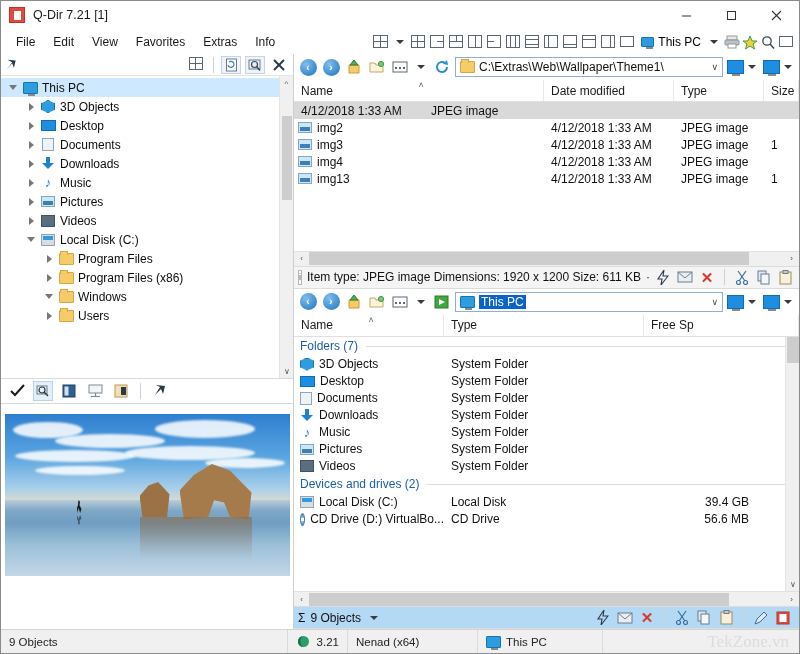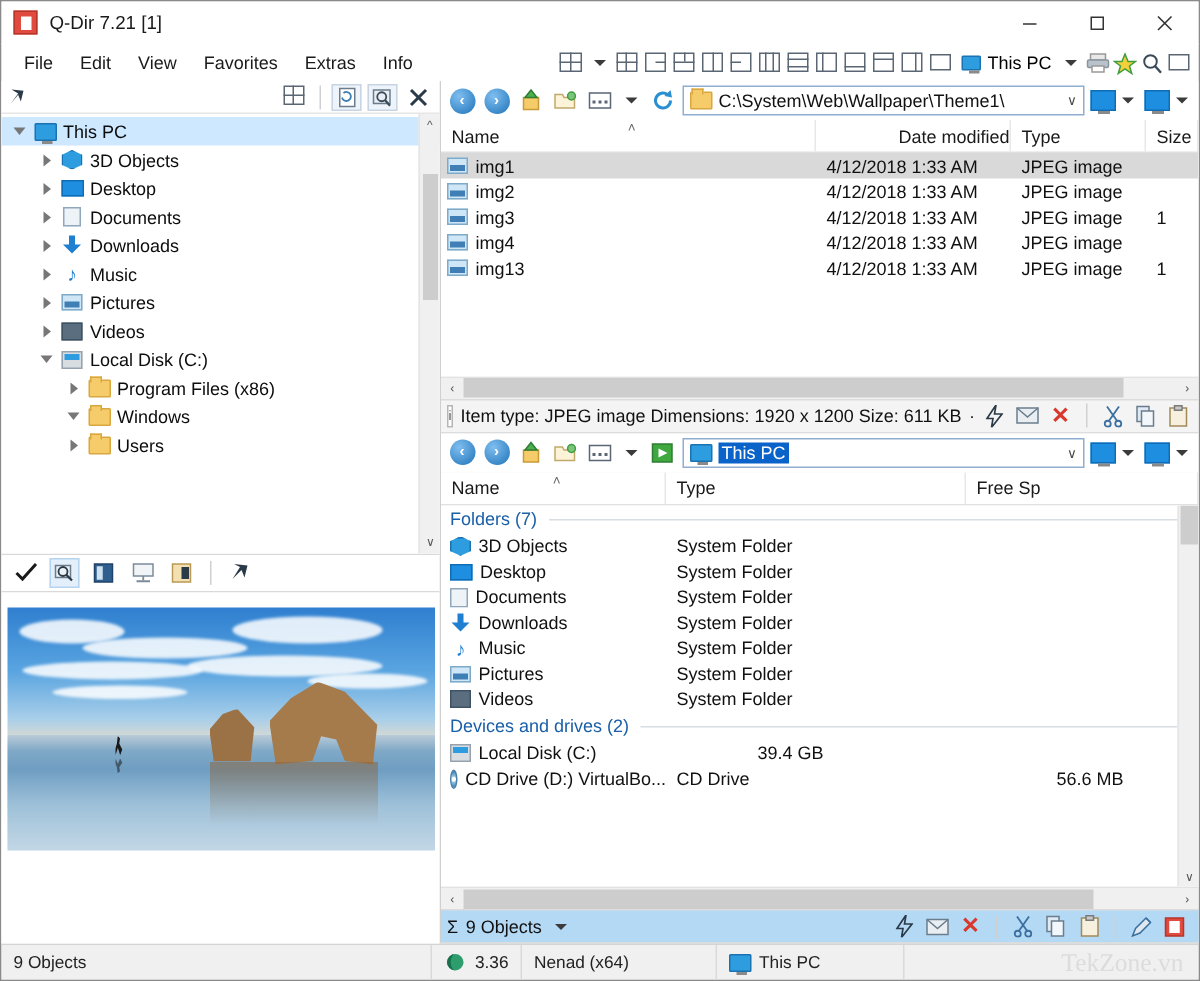--- a/index.html
+++ b/index.html
@@ -510,20 +510,30 @@
               <span class="tlabel">Local Disk (C:)</span>
             </div>
             <div class="tnode">
               <span style="width:40px;flex:0 0 40px;"></span>
               <span class="tw">
                 <span class="chev"></span>
               </span>
               <span class="ticon">
                 <span class="folder-ico"></span>
               </span>
+              <span class="tlabel">Program Files</span>
+            </div>
+            <div class="tnode">
+              <span style="width:40px;flex:0 0 40px;"></span>
+              <span class="tw">
+                <span class="chev"></span>
+              </span>
+              <span class="ticon">
+                <span class="folder-ico"></span>
+              </span>
               <span class="tlabel">Program Files (x86)</span>
             </div>
             <div class="tnode">
               <span style="width:40px;flex:0 0 40px;"></span>
               <span class="tw">
                 <span class="chev open"></span>
               </span>
               <span class="ticon">
                 <span class="folder-ico"></span>
               </span>
@@ -637,56 +647,52 @@
         </span>
         <span class="caret"></span>
         <span class="nav-ico">
           <svg width="16" height="16" viewBox="0 0 16 16">
               <path d="M13,8 a5,5 0 1,1 -2,-4" fill="none" stroke="#2a8fd0" stroke-width="2"></path>
               <polygon points="13,1 14,6 9,5" fill="#2a8fd0"></polygon>
             </svg>
         </span>
         <div class="addr">
           <span class="folder-ico"></span>
-          <span class="addr-text">C:\System\Web\Wallpaper\Theme1\</span>
+          <span class="addr-text">C:\Extras\Web\Wallpaper\Theme1\</span>
           <span class="addr-caret">∨</span>
         </div>
         <span class="view-btn">
           <span class="monitor-ico"></span>
           <span class="caret" style="margin:0 2px;"></span>
         </span>
         <span class="view-btn">
           <span class="monitor-ico"></span>
           <span class="caret" style="margin:0 2px;"></span>
         </span>
       </div>
 
       <div class="colhdr" id="top-colhdr">
           <div class="col" style="width: 250px; flex: 0 0 250px;">
             <span>Name</span>
             <span class="sortmark">˄</span>
           </div>
-          <div class="col" style="width: 130px; flex: 0 0 130px; justify-content: flex-end;">
+          <div class="col" style="width: 130px; flex: 0 0 130px;">
             <span>Date modified</span>
           </div>
           <div class="col" style="width: 90px; flex: 0 0 90px;">
             <span>Type</span>
           </div>
           <div class="col" style="width: 40px; flex: 1 1 auto;">
             <span>Size</span>
           </div>
         </div>
 
       <div class="listbody">
         <div id="top-rows">
             <div class="row sel">
-              <span class="cell first" style="flex:0 0 250px;">
-                <span class="img-ico"></span>
-                <span class="nm">img1</span>
-              </span>
               <span class="cell" style="flex:0 0 130px;">4/12/2018 1:33 AM</span>
               <span class="cell" style="flex:0 0 90px;">JPEG image</span>
               <span class="cell" style="flex:1 1 auto;"></span>
             </div>
             <div class="row">
               <span class="cell first" style="flex:0 0 250px;">
                 <span class="img-ico"></span>
                 <span class="nm">img2</span>
               </span>
               <span class="cell" style="flex:0 0 130px;">4/12/2018 1:33 AM</span>
@@ -906,20 +912,21 @@
             </div>
             <div class="group-hdr">
               <span>Devices and drives (2)</span>
               <span class="group-line"></span>
             </div>
             <div class="row">
               <span class="cell first" style="flex:0 0 150px;padding-left:6px;">
                 <span class="disk-ico"></span>
                 <span class="nm">Local Disk (C:)</span>
               </span>
+              <span class="cell" style="flex:0 0 200px;">Local Disk</span>
               <span class="cell" style="flex:0 0 115px;justify-content:flex-end;padding-right:10px;">39.4 GB</span>
               <span class="cell" style="flex:1 1 auto;"></span>
             </div>
             <div class="row">
               <span class="cell first" style="flex:0 0 150px;padding-left:6px;">
                 <span class="cd-ico"></span>
                 <span class="nm">CD Drive (D:) VirtualBo...</span>
               </span>
               <span class="cell" style="flex:0 0 200px;">CD Drive</span>
               <span class="cell" style="flex:0 0 115px;justify-content:flex-end;padding-right:10px;">56.6 MB</span>
@@ -1001,21 +1008,21 @@
     <div class="sb-cell" style="width:287px;">
       <span>9 Objects</span>
     </div>
     <div class="sb-cell" style="width:60px;">
       <span class="ic">
         <svg width="13" height="13" viewBox="0 0 13 13">
             <circle cx="6.5" cy="6.5" r="5.5" fill="#2d9d6e"></circle>
             <path d="M6.5,1 a5.5,5.5 0 0,0 0,11 a3,5.5 0 0,1 0,-11" fill="#1a6f4c"></path>
           </svg>
       </span>
-      <span>3.36</span>
+      <span>3.21</span>
     </div>
     <div class="sb-cell" style="width:130px;">
       <span>Nenad (x64)</span>
     </div>
     <div class="sb-cell" style="width:125px;">
       <span class="pc-ico"></span>
       <span>This PC</span>
     </div>
     <div class="watermark">TekZone.vn</div>
   </div>

